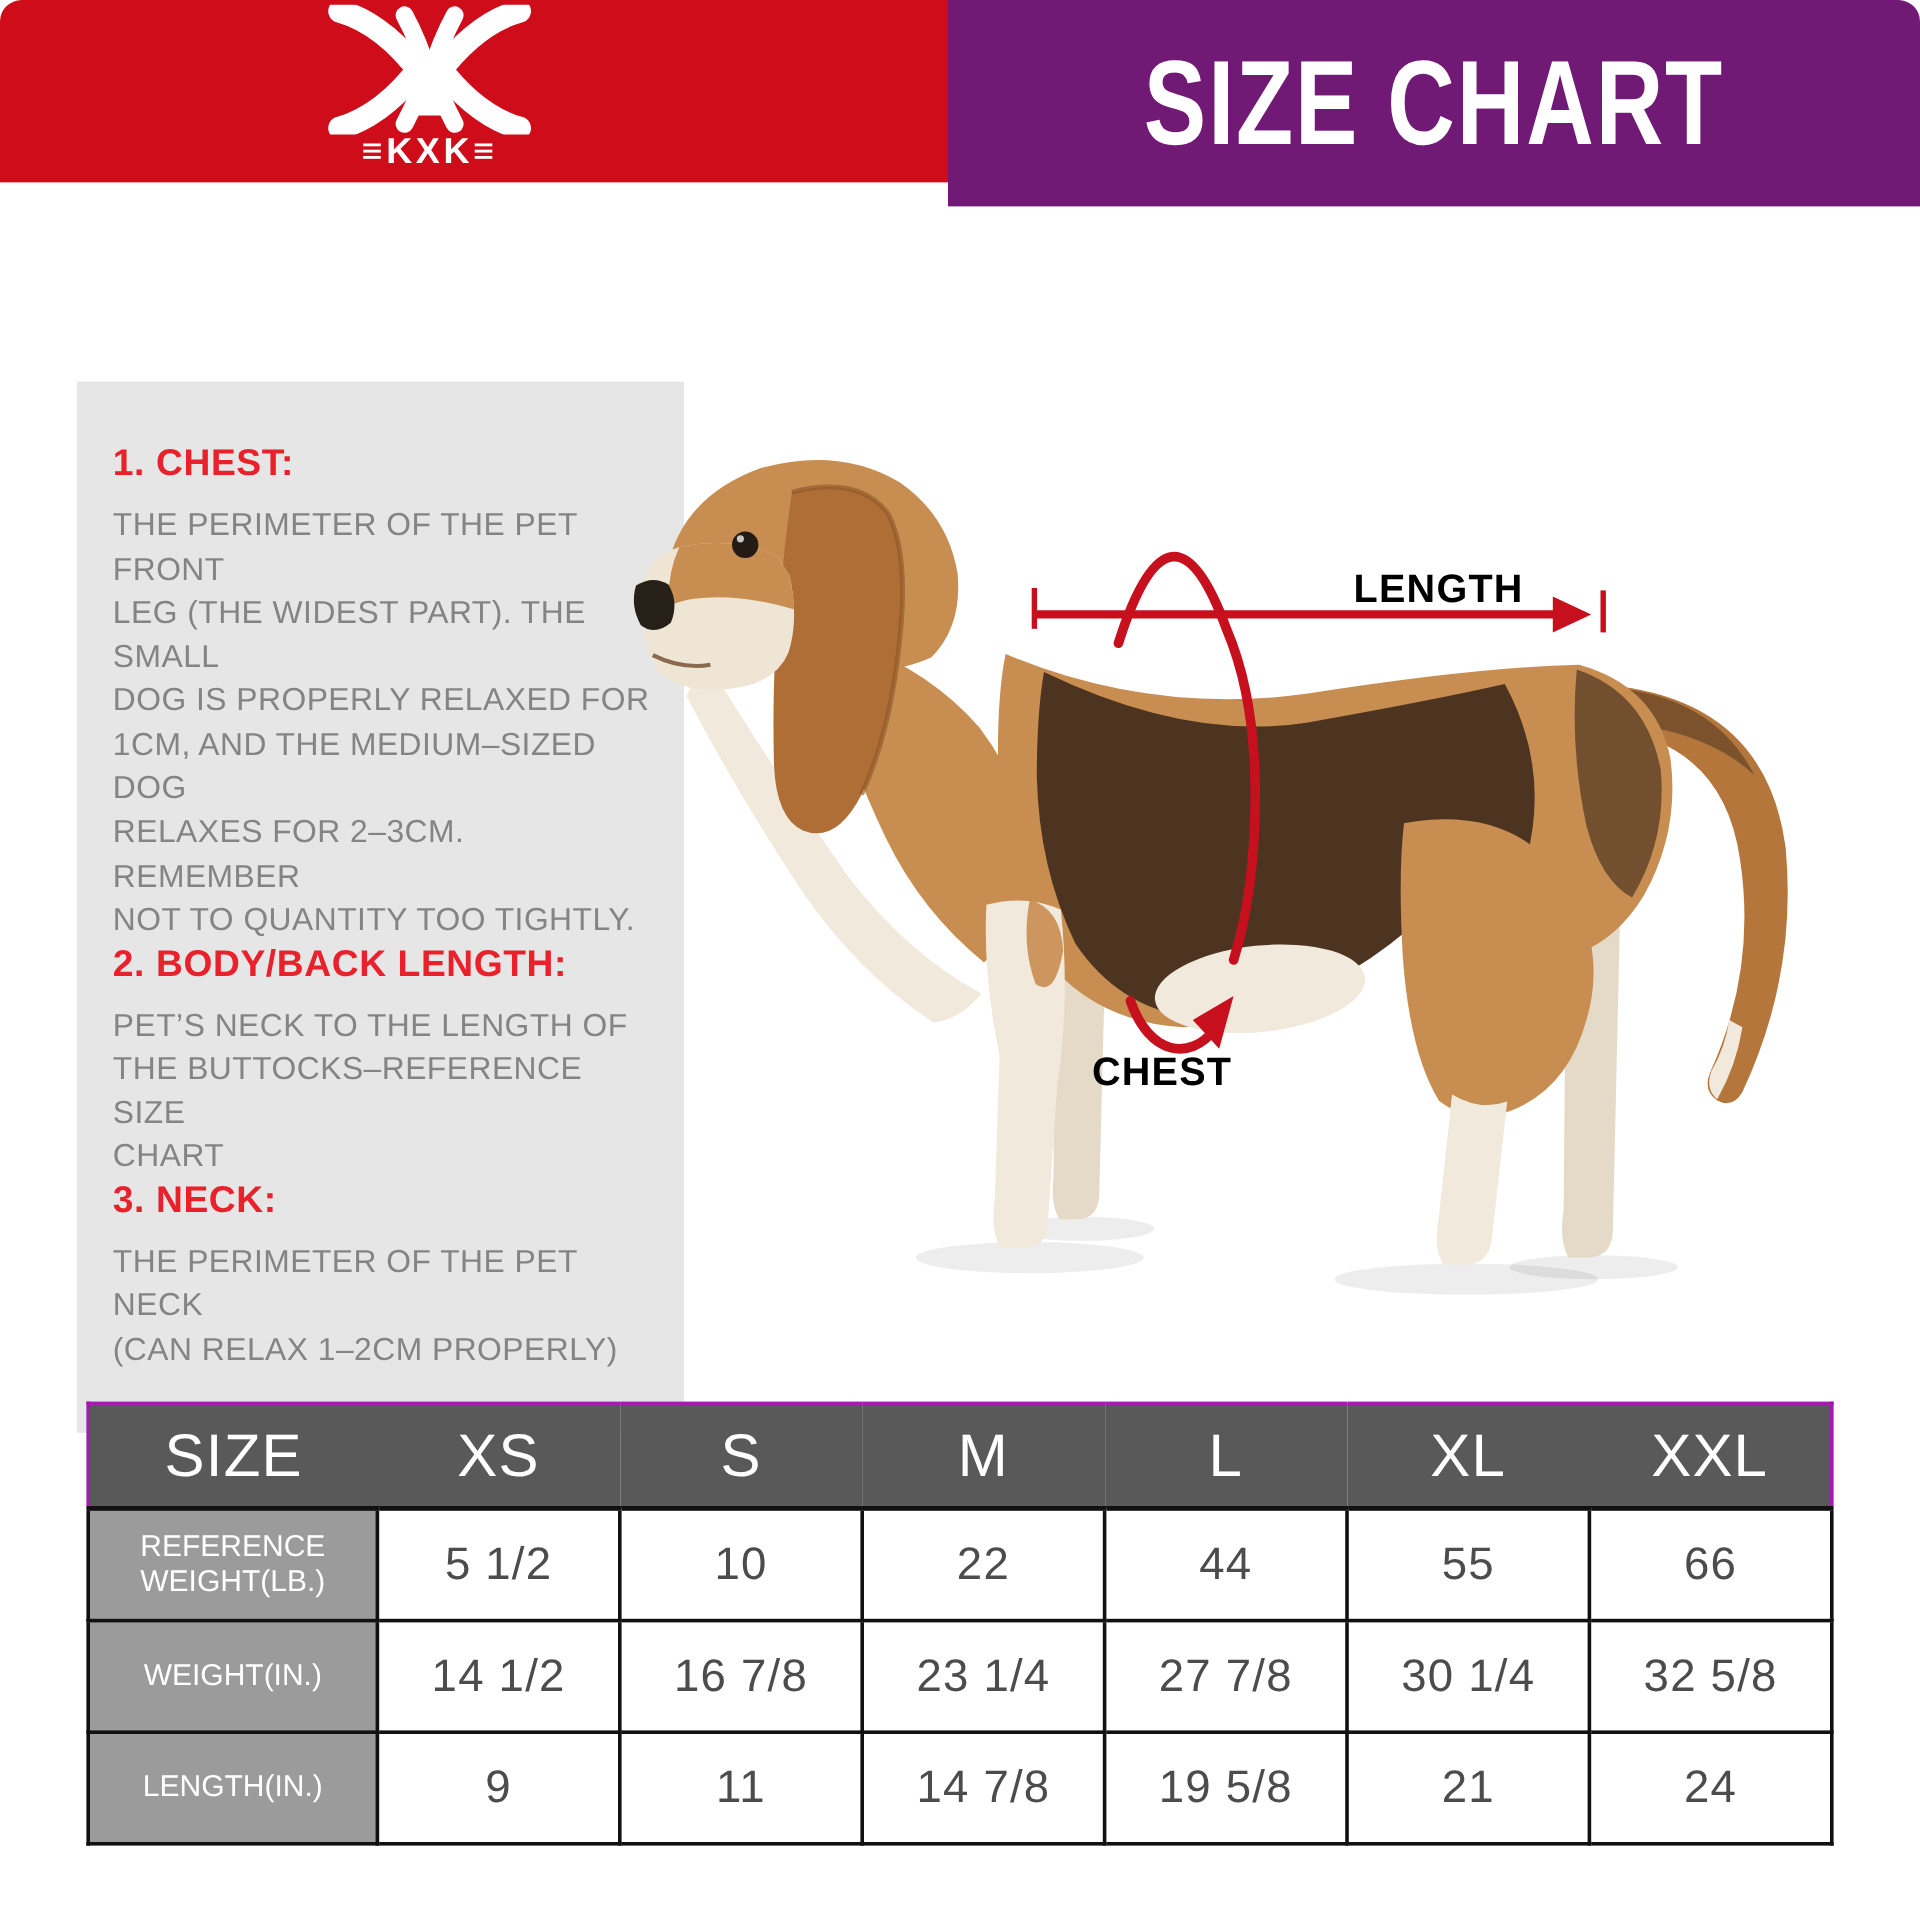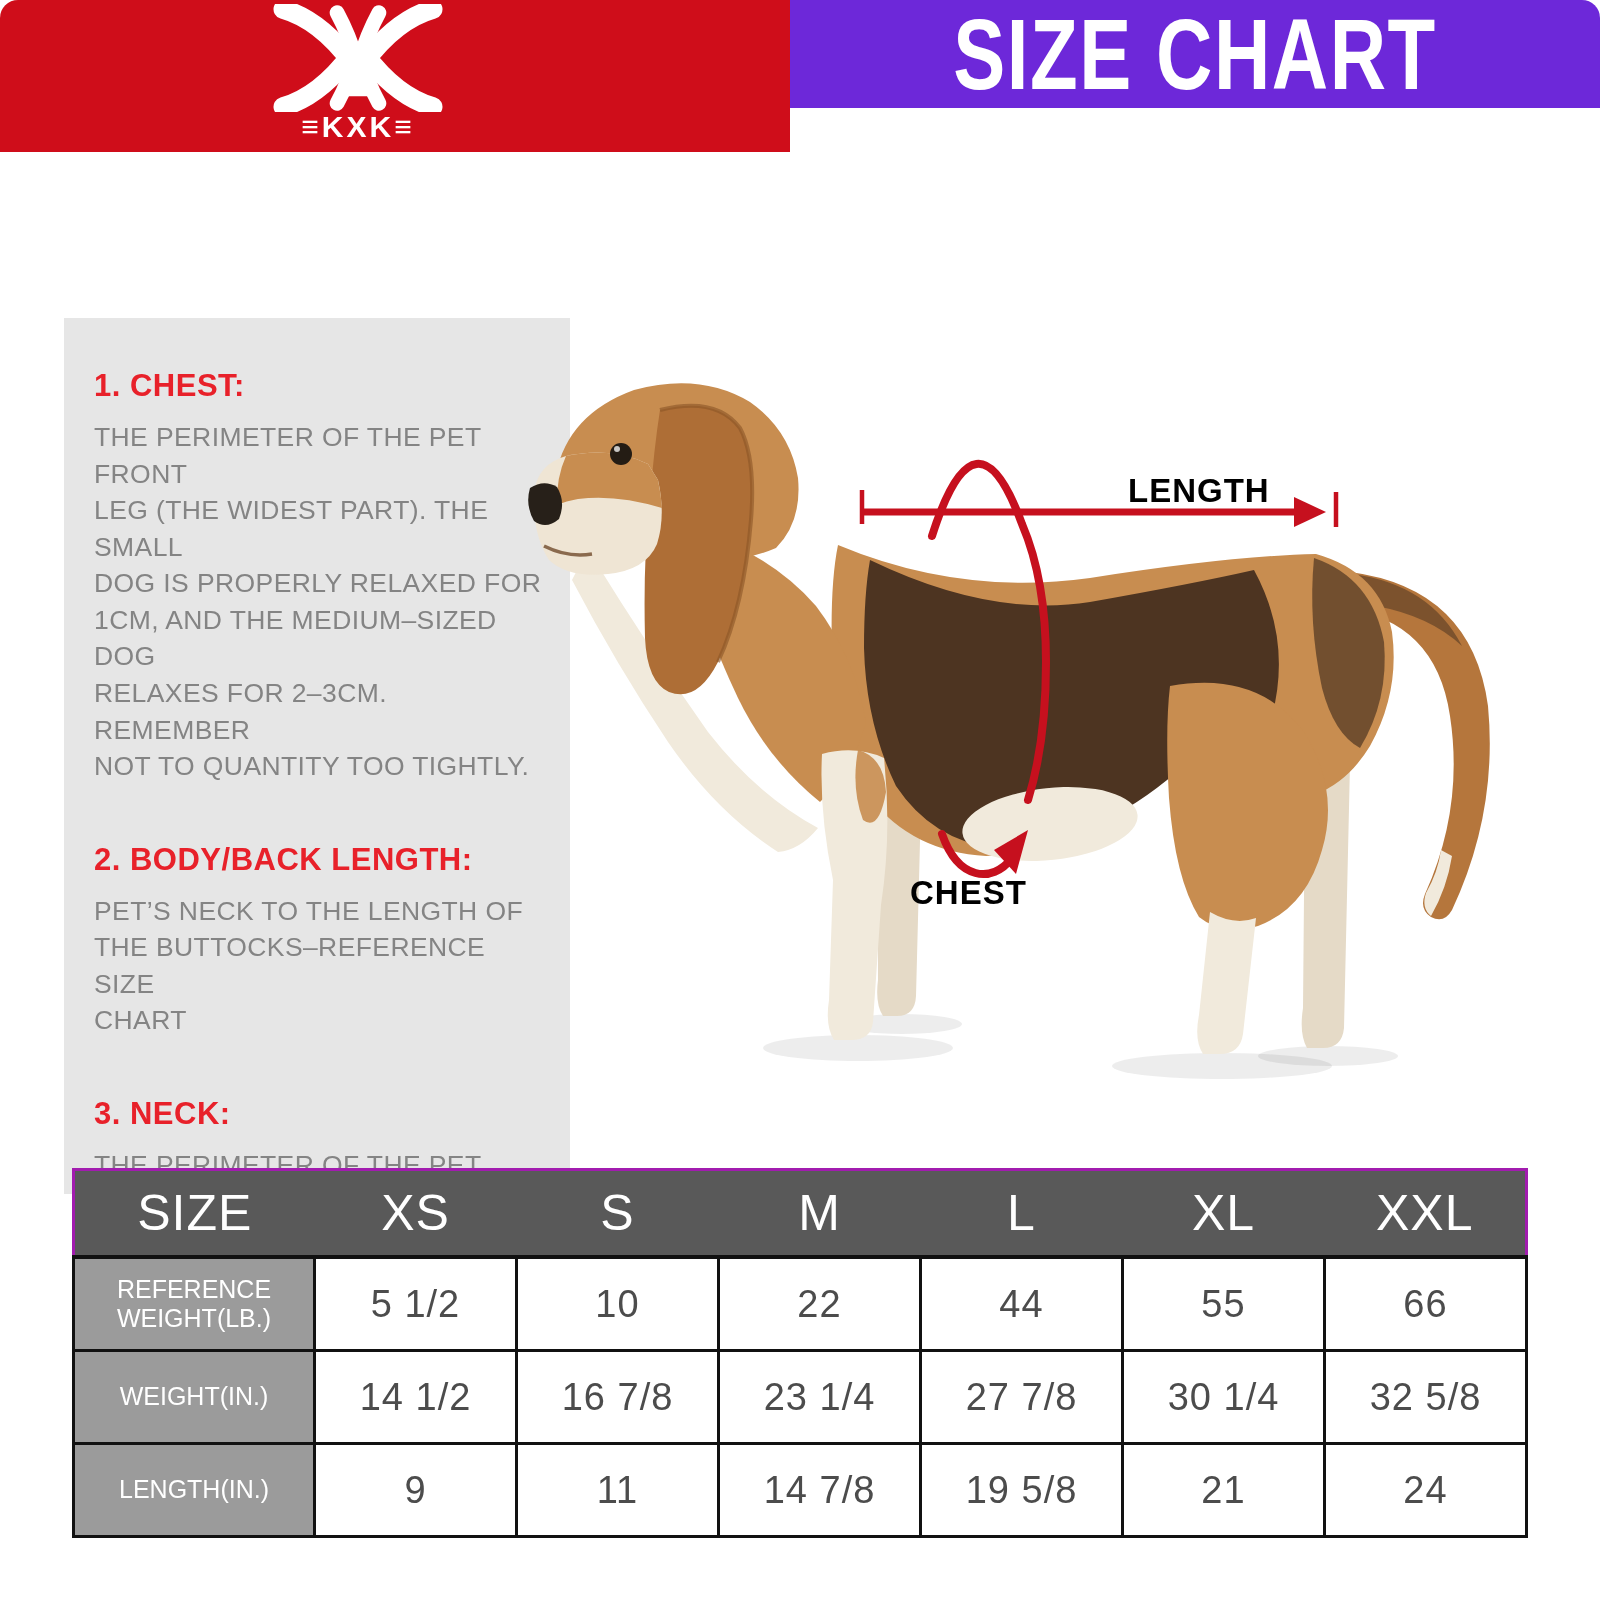--- a/index.html
+++ b/index.html
@@ -2,35 +2,35 @@
 <html><head>
 <meta charset="utf-8">
 <style>
   html,body{margin:0;padding:0;background:#fff;}
   .canvas{
     position:relative;width:1600px;height:1600px;background:#ffffff;
     font-family:"Liberation Sans",sans-serif;overflow:hidden;border-radius:18px;
   }
   
   .banner-red{position:absolute;left:0;top:0;width:790px;height:152px;background:#cf0d1a;}
-  .banner-dark{position:absolute;left:790px;top:0;width:810px;height:108px;background:#6d28d9;
+  .banner-dark{position:absolute;left:790px;top:0;width:810px;height:172px;background:#701a75;
     display:flex;align-items:center;justify-content:center;}
   .size-chart-title{color:#ffffff;font-size:100px;font-weight:700;letter-spacing:2px;
     transform:scaleX(0.78);white-space:nowrap;line-height:1;}
   .logo{position:absolute;left:268px;top:4px;width:180px;text-align:center;}
   .logo svg{display:block;margin:0 auto;}
   .logo-text{color:#ffffff;font-weight:700;font-size:30px;letter-spacing:3px;line-height:1;margin-top:0px;}
   
   .panel{position:absolute;left:64px;top:318px;width:506px;height:876px;background:#e6e6e6;
     box-sizing:border-box;padding:50px 26px 0 30px;}
   .sec-heading{color:#e8212a;font-size:31px;font-weight:700;letter-spacing:.5px;margin:0;}
   .sec-body{color:#848484;font-size:26.5px;line-height:1.38;letter-spacing:.4px;margin:15px 0 0 0;
     white-space:pre-line;}
   .sec{margin:0;}
-  .sec + .sec{margin-top:57px;}
+  .sec + .sec{}
   
   .dog-svg{position:absolute;left:0;top:0;width:1600px;height:1600px;}
   .diagram-label{position:absolute;color:#000000;font-size:33px;font-weight:700;letter-spacing:1px;line-height:1;}
   .length-label{left:1128px;top:474px;}
   .chest-label{left:910px;top:876px;}
   
   .size-table{position:absolute;left:72px;top:1168px;width:1456px;border-collapse:collapse;
     table-layout:fixed;text-align:center;border:3px solid #a21caf;}
   .size-table col.c0{width:241px;}
   .size-table thead th{background:#595959;color:#ffffff;font-size:50px;font-weight:400;

